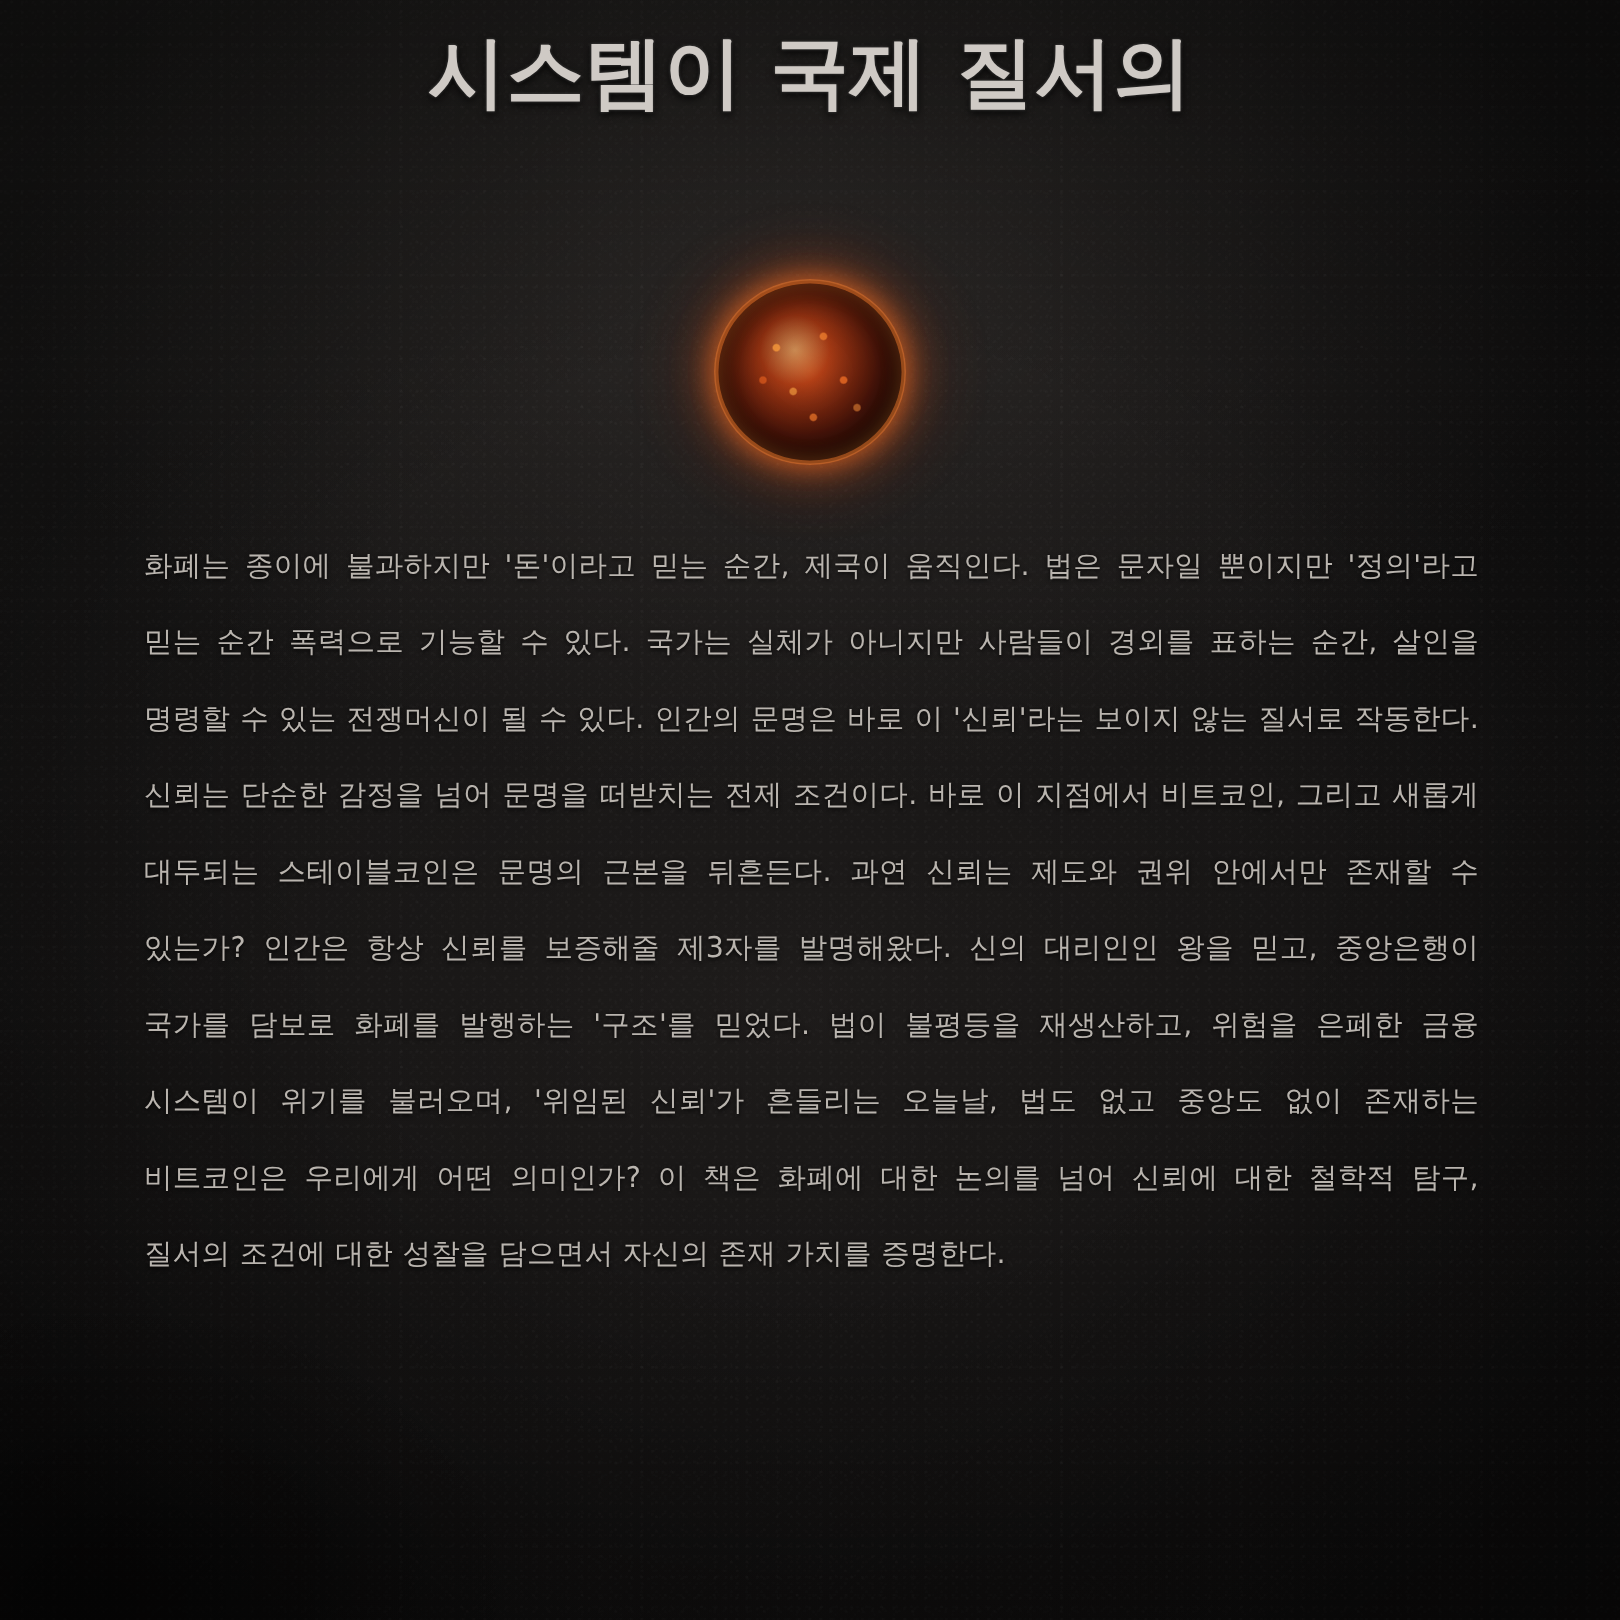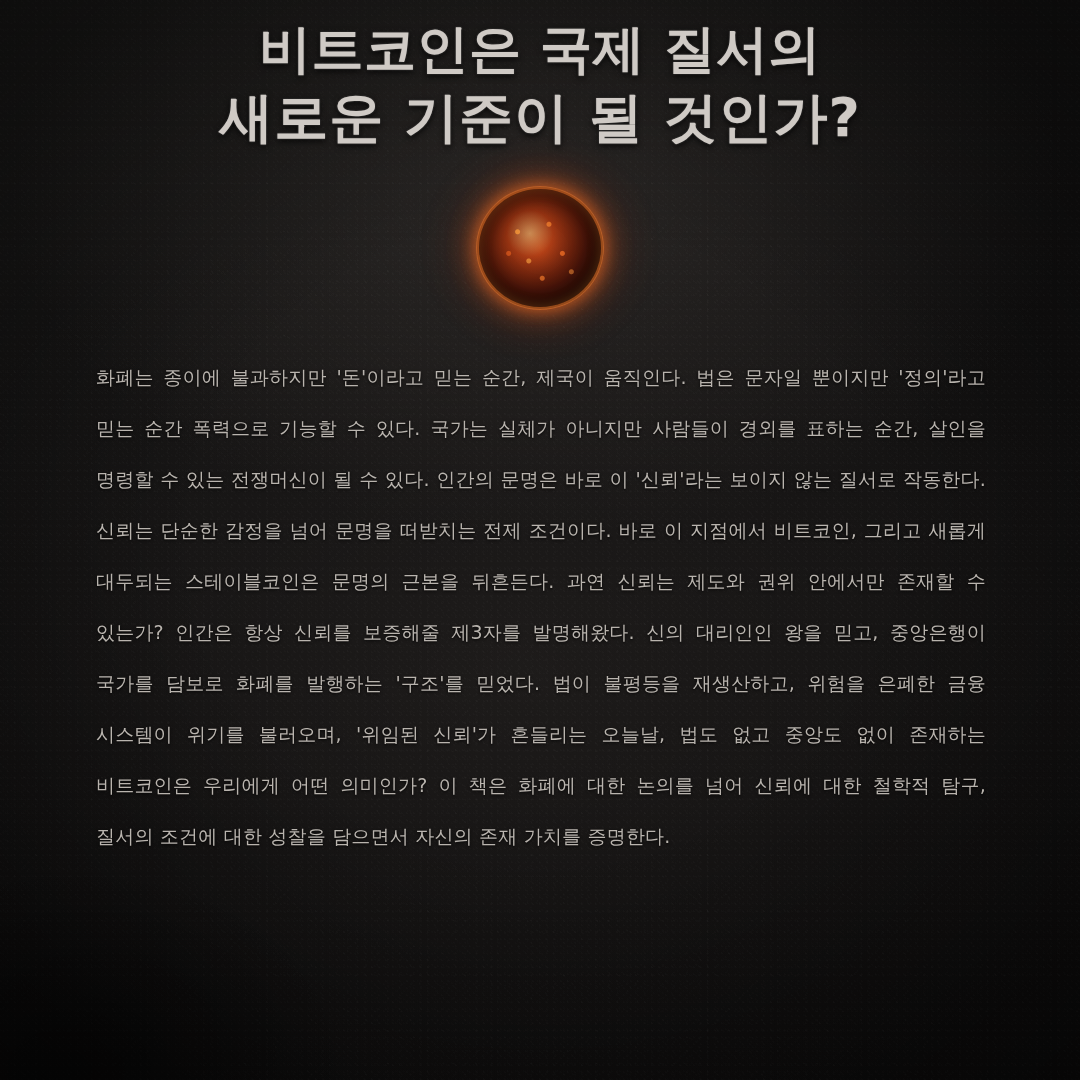--- a/index.html
+++ b/index.html
@@ -198,22 +198,21 @@
     pointer-events: none;
     background: radial-gradient(ellipse at 30% 70%, rgba(0,0,0,0.55) 0%, rgba(0,0,0,0) 70%);
   }
 </style>
 </head>
 <body>
 
 <div id="page">
 
   <div id="title-block">
-    <span class="title-line" id="title-line-1">비트코인은 국제 질서의</span>
-    <span class="title-line" id="title-line-2">새로운 기준이 될 것인가?</span>
+    <span class="title-line" id="title-line-1">시스템이 국제 질서의</span>
   </div>
 
   <div id="emblem-wrap">
     <div id="emblem">
       <div id="emblem-halo"></div>
       <div id="emblem-core"></div>
       <div id="emblem-cracks"></div>
       <div id="emblem-rim"></div>
     </div>
   </div>

